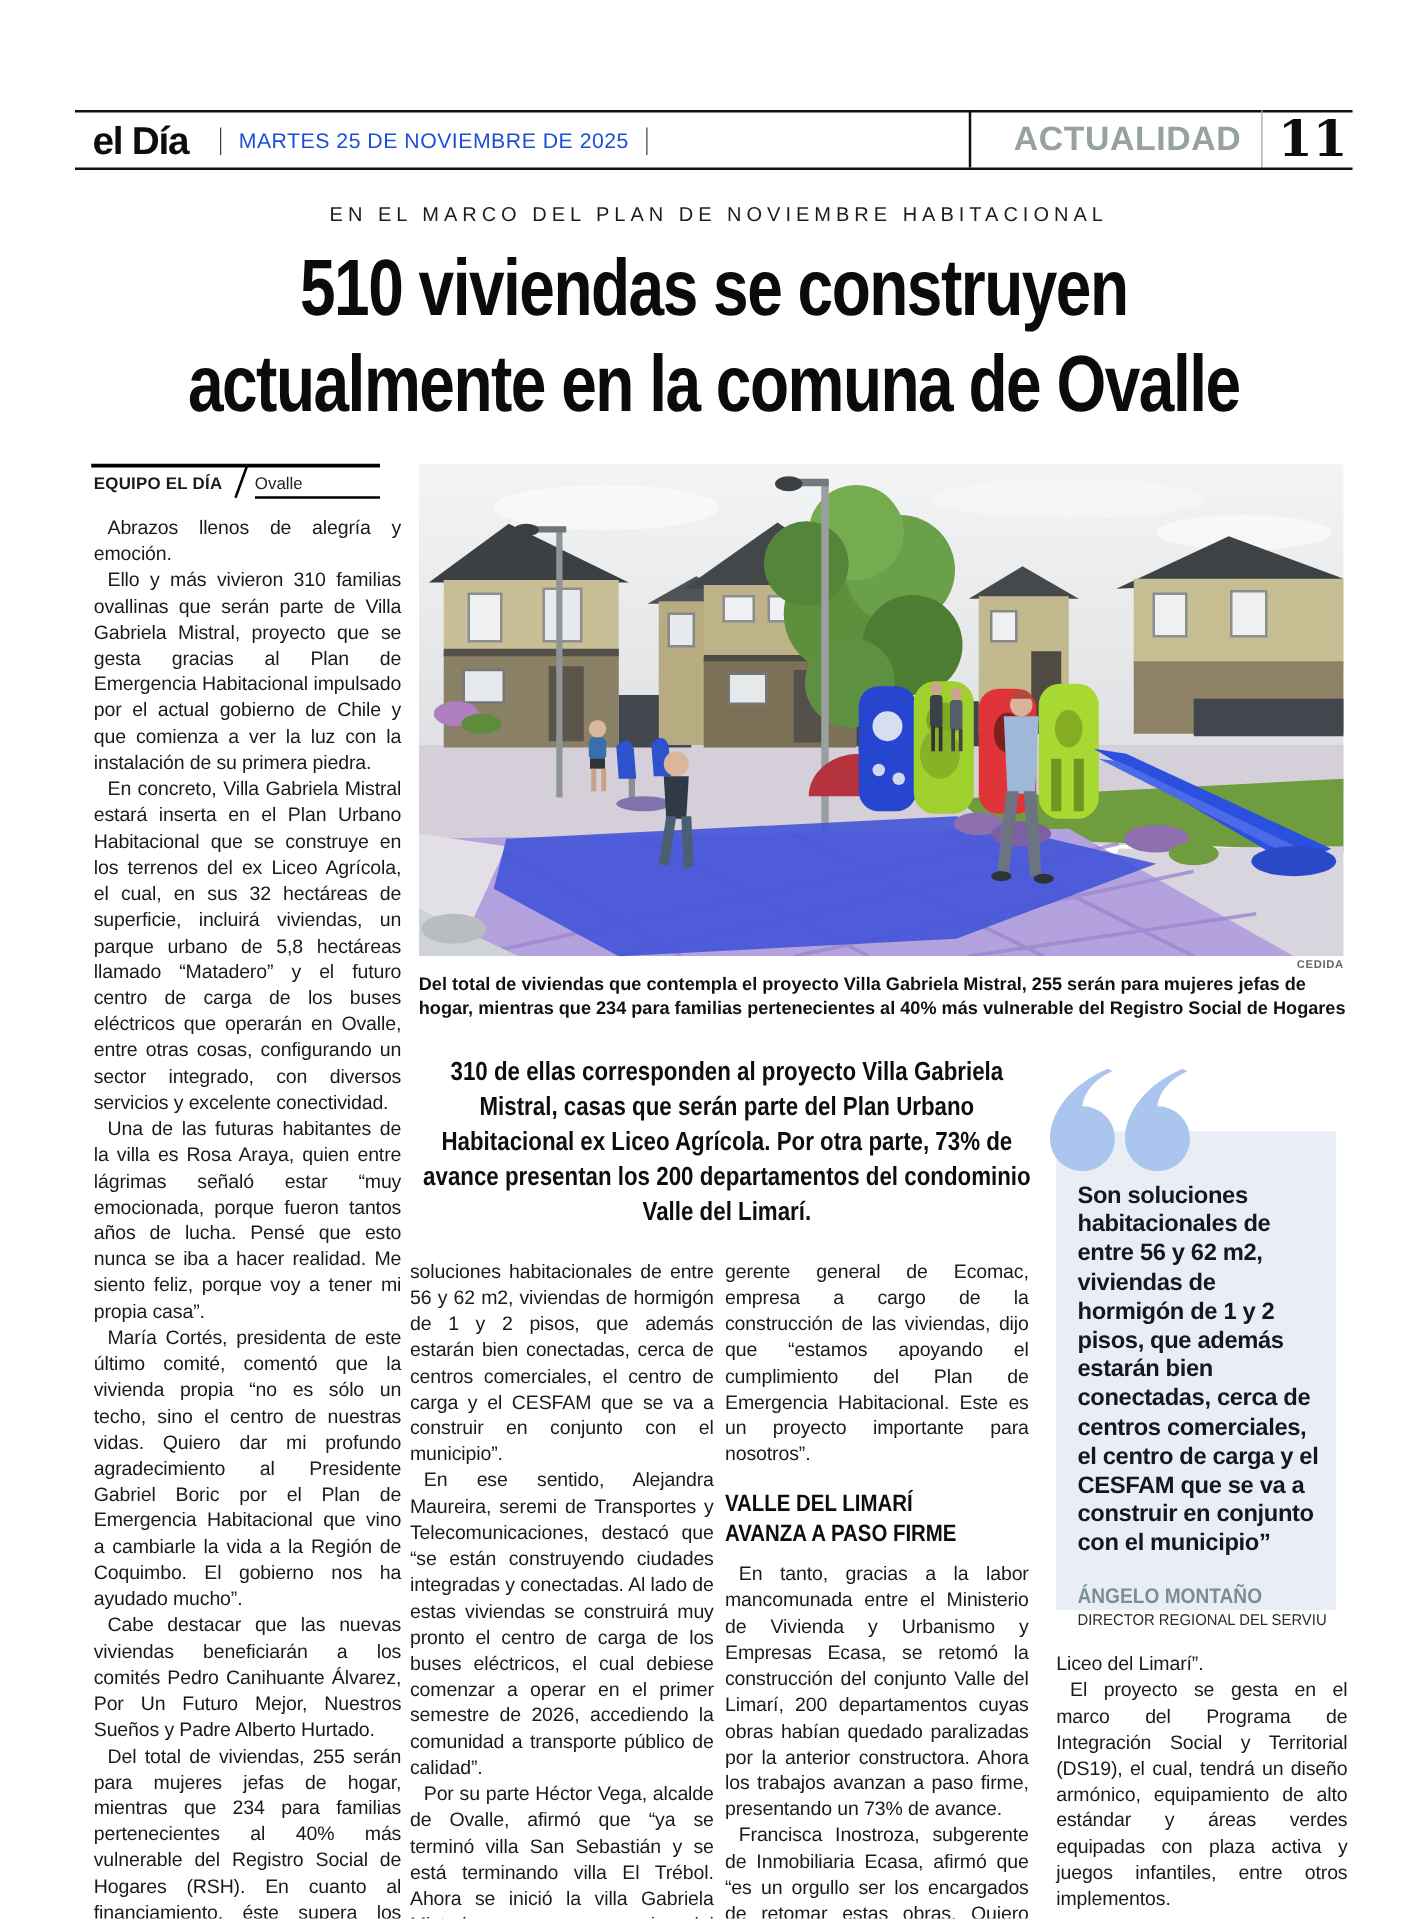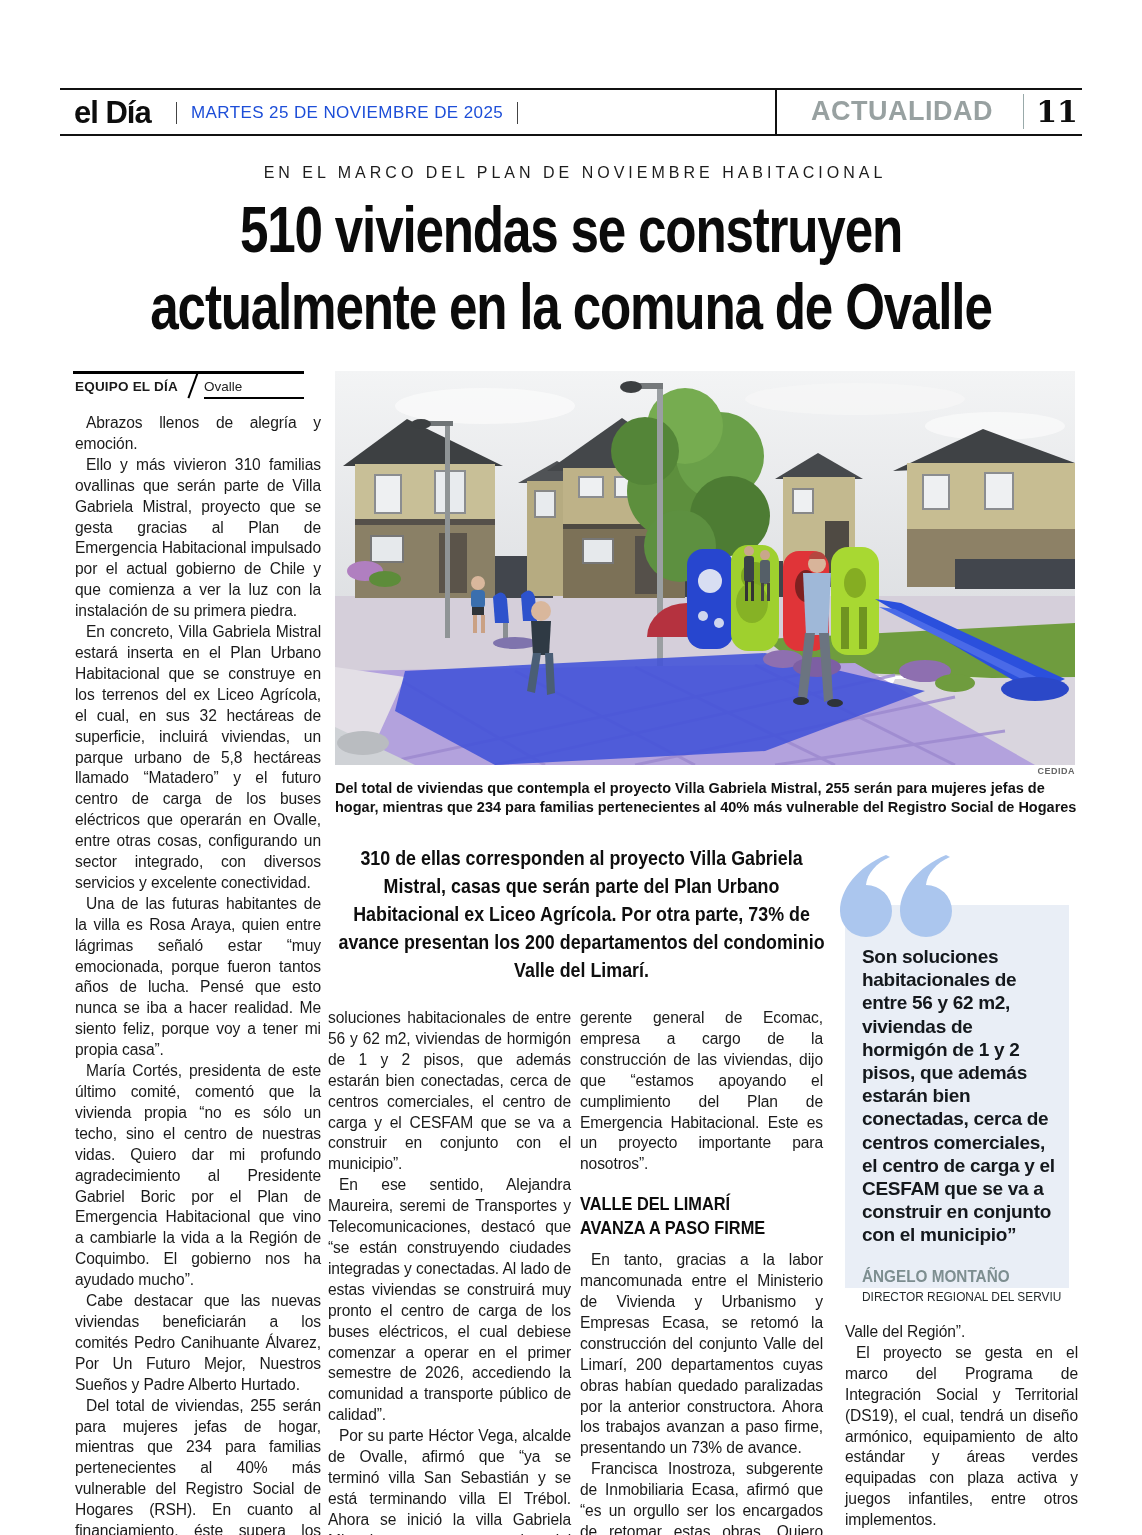--- a/index.html
+++ b/index.html
@@ -9,21 +9,21 @@
   
   #rule-top{left:60px;top:88px;width:1022px;height:2px;background:#111;}
   #rule-2{left:60px;top:134px;width:1022px;height:2px;background:#111;}
   #masthead-logo{left:74px;top:95px;font-size:31px;font-weight:bold;letter-spacing:-1px;color:#0d0d0d;}
   #masthead-date{left:176px;top:102px;font-size:17px;letter-spacing:0.4px;color:#1d4ed8;
                  border-left:1.5px solid #444;border-right:1.5px solid #444;padding:1px 14px;line-height:20px;}
   #masthead-right{left:775px;top:88px;width:307px;height:46px;border-left:2px solid #111;
                   display:flex;align-items:center;padding-left:34px;box-sizing:border-box;}
   #section-name{font-size:27px;font-weight:bold;color:#98a1a1;letter-spacing:0.5px;}
   #page-number-wrap{margin-left:auto;border-left:1.5px solid #9aa;padding-left:12px;margin-right:4px;}
-  #page-number{font-family:"DejaVu Serif",serif;font-size:30px;font-weight:bold;color:#0d0d0d;}
+  #page-number{font-family:"DejaVu Serif",serif;font-size:40px;font-weight:bold;color:#0d0d0d;}
   
   #kicker{left:75px;top:164px;width:1000px;text-align:center;font-size:16px;letter-spacing:4px;color:#1c1c1c;}
   #headline{left:0;top:192px;width:1142px;text-align:center;font-weight:bold;font-size:64px;
             line-height:77px;letter-spacing:-1.5px;color:#0b0b0b;
             transform:scaleX(0.8);transform-origin:center top;white-space:nowrap;}
   
   #byline{left:73px;top:371px;width:231px;border-top:3px solid #000;display:flex;align-items:stretch;height:25px;}
   #byline-author{font-weight:bold;font-size:13.5px;padding:5px 4px 0 2px;letter-spacing:0.2px;}
   #byline-slash{width:2px;background:#000;transform:rotate(20deg);margin:-2px 10px 0 10px;}
   #byline-loc{font-size:13.5px;color:#222;flex:1;border-bottom:2px solid #000;padding-top:5px;}
@@ -278,17 +278,17 @@
   <div class="abs" id="quote-mark">
     <svg width="118" height="88" viewBox="0 0 118 88">
       <g fill="#abc6ee">
         <path d="M50,4 C22,16 4,38 4,60 a26,26 0 1,0 26,-26 c1,-11 10,-22 24,-28 z"></path>
         <path d="M110,4 C82,16 64,38 64,60 a26,26 0 1,0 26,-26 c1,-11 10,-22 24,-28 z"></path>
       </g>
     </svg>
   </div>
 
   <div class="abs col" id="col4">
-    <p class="noindent">Valle del Región”.</p>
+    <p class="noindent">Liceo del Limarí”.</p>
     <p>El proyecto se gesta en el marco del Programa de Integración Social y Territorial (DS19), el cual, tendrá un diseño armónico, equipamiento de alto estándar y áreas verdes equipadas con plaza activa y juegos infantiles, entre otros implementos.</p>
   </div>
 
 </div>
 
 </body></html>

